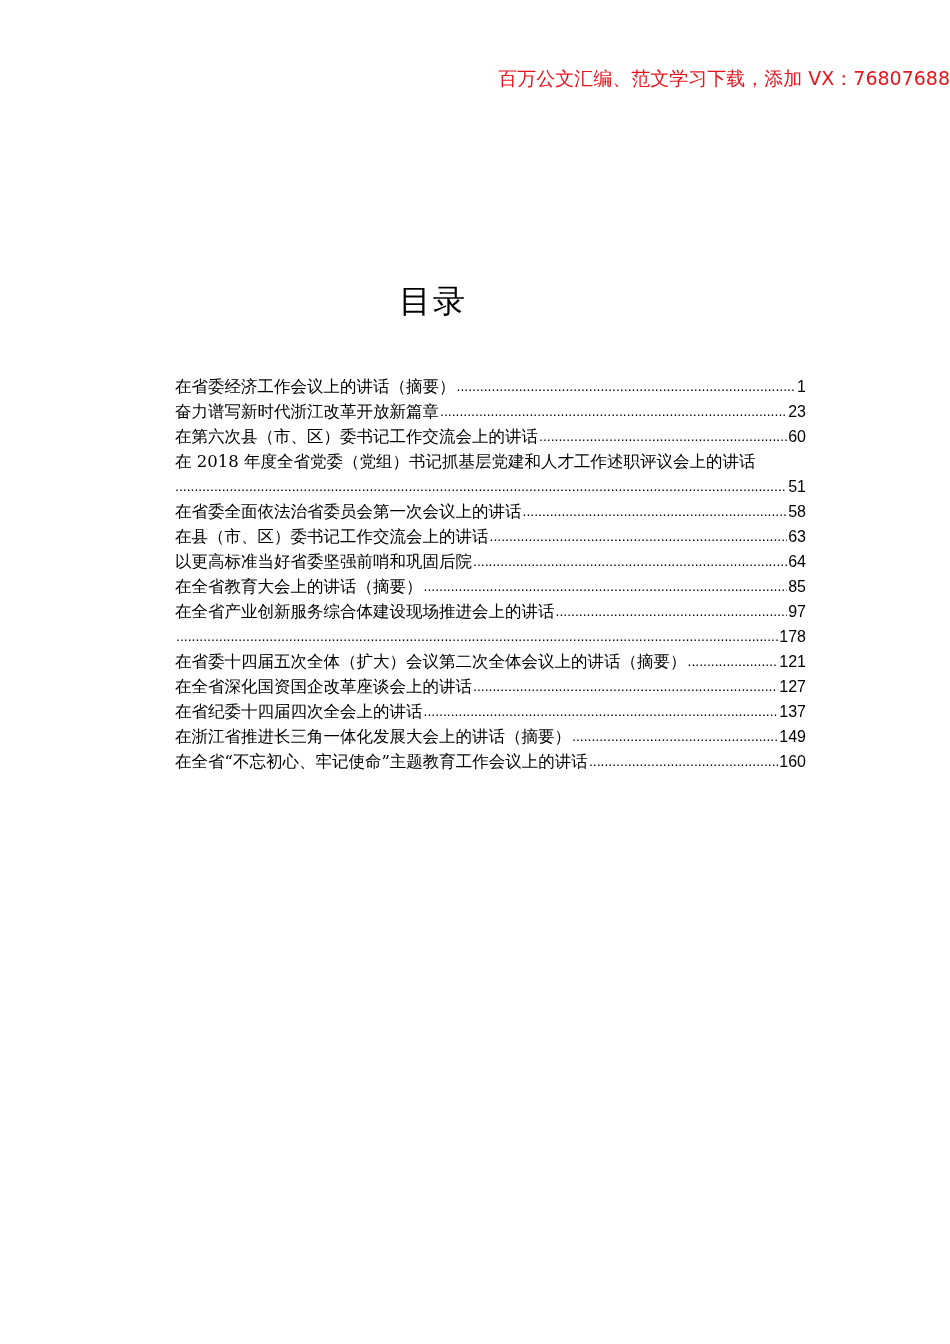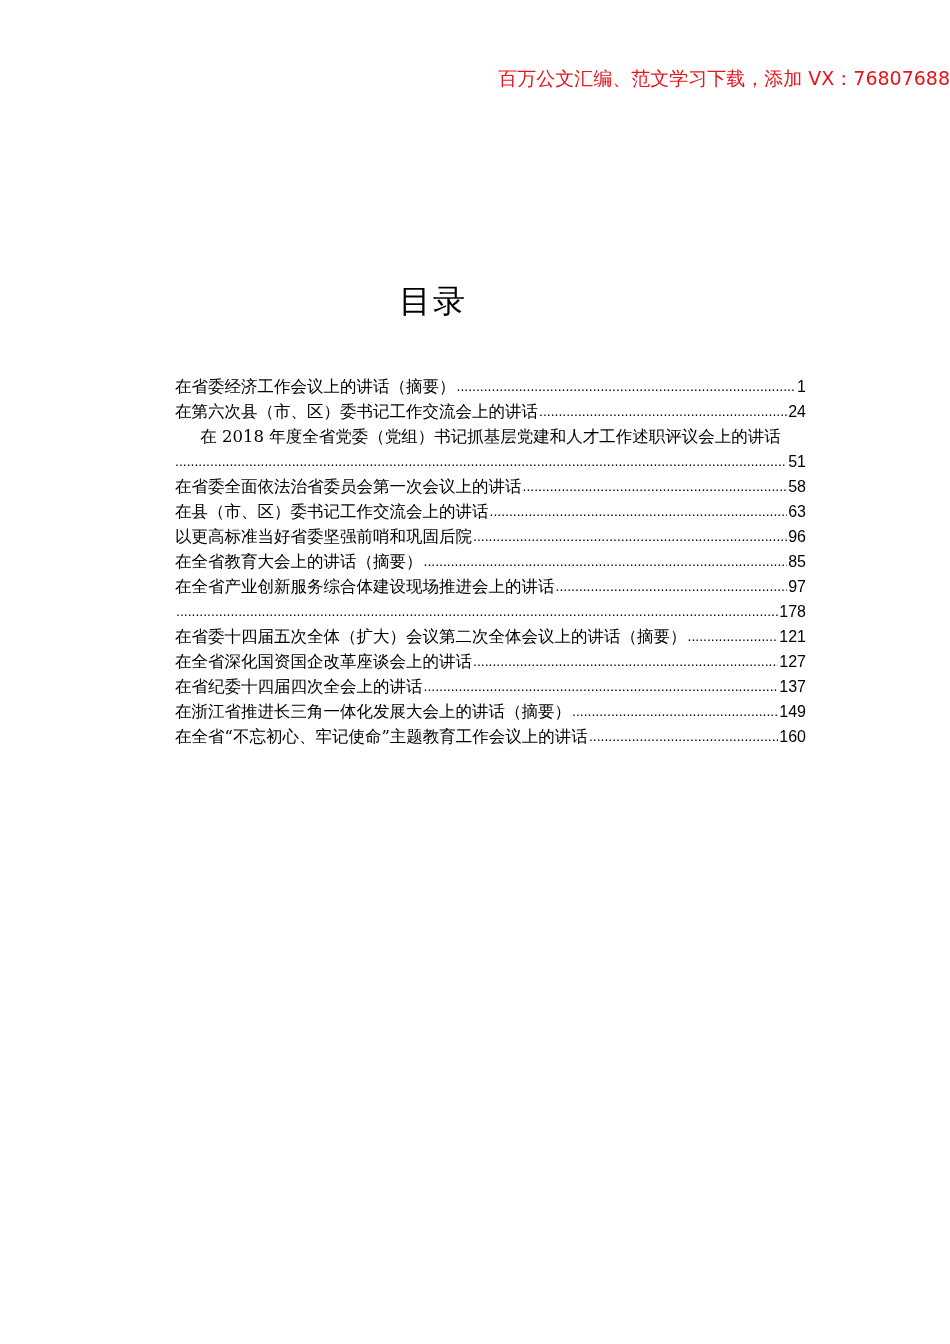--- a/index.html
+++ b/index.html
@@ -76,21 +76,20 @@
       font-family: "Liberation Sans", sans-serif;
       font-size: 16px;
     }
     .toc-entry.wrap {
       display: block;
       height: 50px;
     }
     .toc-entry.wrap .label {
       display: block;
       height: 25px;
-      text-align: center;
     }
     .toc-entry.wrap .line2 {
       display: flex;
       height: 25px;
       align-items: center;
     }
     .toc-entry.wrap .line2 .dots {
       margin-left: 0;
     }
   </style>
@@ -101,23 +100,28 @@
 
 <div class="toc-title">目录</div>
 
 <div class="toc">
   <div class="toc-entry">
     <span class="label">在省委经济工作会议上的讲话（摘要）</span>
     <span class="dots"></span>
     <span class="page">1</span>
   </div>
   <div class="toc-entry">
+    <span class="label">奋力谱写新时代浙江改革开放新篇章</span>
+    <span class="dots"></span>
+    <span class="page">23</span>
+  </div>
+  <div class="toc-entry">
     <span class="label">在第六次县（市、区）委书记工作交流会上的讲话</span>
     <span class="dots"></span>
-    <span class="page">24</span>
+    <span class="page">60</span>
   </div>
   <div class="toc-entry wrap">
     <span class="label">在 2018 年度全省党委（党组）书记抓基层党建和人才工作述职评议会上的讲话</span>
     <div class="line2">
       <span class="dots"></span>
       <span class="page">51</span>
     </div>
   </div>
   <div class="toc-entry">
     <span class="label">在省委全面依法治省委员会第一次会议上的讲话</span>
@@ -125,21 +129,21 @@
     <span class="page">58</span>
   </div>
   <div class="toc-entry">
     <span class="label">在县（市、区）委书记工作交流会上的讲话</span>
     <span class="dots"></span>
     <span class="page">63</span>
   </div>
   <div class="toc-entry">
     <span class="label">以更高标准当好省委坚强前哨和巩固后院</span>
     <span class="dots"></span>
-    <span class="page">96</span>
+    <span class="page">64</span>
   </div>
   <div class="toc-entry">
     <span class="label">在全省教育大会上的讲话（摘要）</span>
     <span class="dots"></span>
     <span class="page">85</span>
   </div>
   <div class="toc-entry">
     <span class="label">在全省产业创新服务综合体建设现场推进会上的讲话</span>
     <span class="dots"></span>
     <span class="page">97</span>

